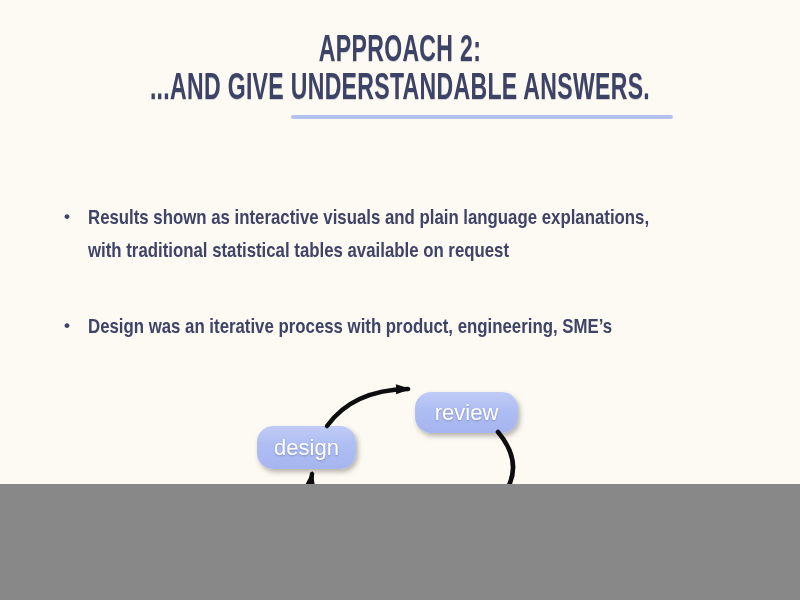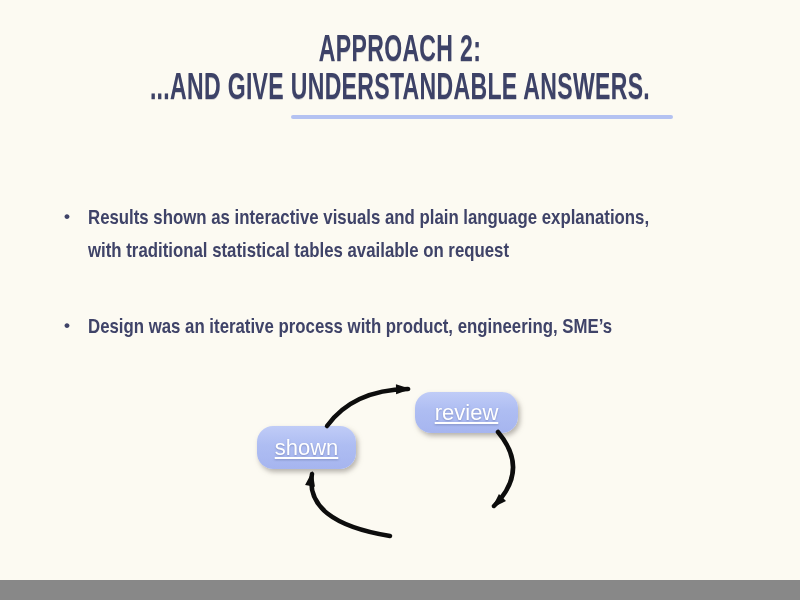--- a/index.html
+++ b/index.html
@@ -2,21 +2,21 @@
 <html style="--background: #fcfaf2; --title-text: #3d4267; --body-text: #3f4368; --underline: #b4c2f2; --node-fill: #aebdf2; --node-text: #ffffff; --arrow: #0d0d0d;"><head>
 <meta charset="utf-8">
 <style>
   :root{
     --background:#fcfaf2; --title-text:#3d4267; --body-text:#3f4368;
     --underline:#b4c2f2; --node-fill:#aebdf2; --node-text:#ffffff; --arrow:#0d0d0d;
   }
   *{margin:0;padding:0;box-sizing:border-box;}
   body{background:#888;font-family:"Liberation Sans",sans-serif;}
   .slide{
-    position:relative;width:800px;height:580px;background:var(--background);
+    position:relative;width:800px;height:484px;background:var(--background);
     overflow:hidden;margin:0 auto;
   }
   
   .title{
     position:absolute;top:30px;left:0;width:800px;text-align:center;
     color:var(--title-text);font-weight:bold;font-size:36px;line-height:38px;
     transform:scaleX(0.64);transform-origin:50% 0;
     text-shadow:0 1px 0 rgba(125,125,140,0.35);
     letter-spacing:0.5px;white-space:nowrap;
   }
@@ -38,21 +38,20 @@
   }
   .bullet-text div{white-space:nowrap;}
   
   .pill{
     position:absolute;display:flex;align-items:center;justify-content:center;
     background:linear-gradient(180deg,#c0ccf7 0%,var(--node-fill) 45%,#a6b5ef 100%);
     border-radius:16px;color:var(--node-text);font-size:22px;
     box-shadow:2px 3px 5px rgba(125,120,115,0.55);
     text-shadow:0 1px 2px rgba(80,90,140,0.45);
     z-index:2;
-    text-decoration:underline;
   }
   .pill-design{left:257px;top:426px;width:99px;height:43px;}
   .pill-review{left:415px;top:392px;width:103px;height:41px;}
   .pill-evaluate{left:390px;top:512px;width:103px;height:39px;}
   .arrows{position:absolute;left:240px;top:370px;z-index:3;}
   .arrows path.edge{stroke:var(--arrow);stroke-width:4.5;fill:none;stroke-linecap:round;}
   .arrows marker path{fill:var(--arrow);}
 </style>
 </head>
 <body>
@@ -76,21 +75,21 @@
     </div>
     <div class="bullet">
       <span class="bullet-marker">•</span>
       <div class="bullet-text">
         <div>Design was an iterative process with product, engineering, SME’s</div>
       </div>
     </div>
   </div>
 
   <div class="pill pill-design">
-    <span>shown</span>
+    <span>design</span>
   </div>
   <div class="pill pill-review">
     <span>review</span>
   </div>
 
   <svg class="arrows" width="300" height="200" viewBox="0 0 300 200">
     <defs>
       <marker id="ah" markerUnits="userSpaceOnUse" markerWidth="20" markerHeight="20" refX="14" refY="10" orient="auto">
         <path d="M2,5 L17,10 L2,15 Z"></path>
       </marker>

